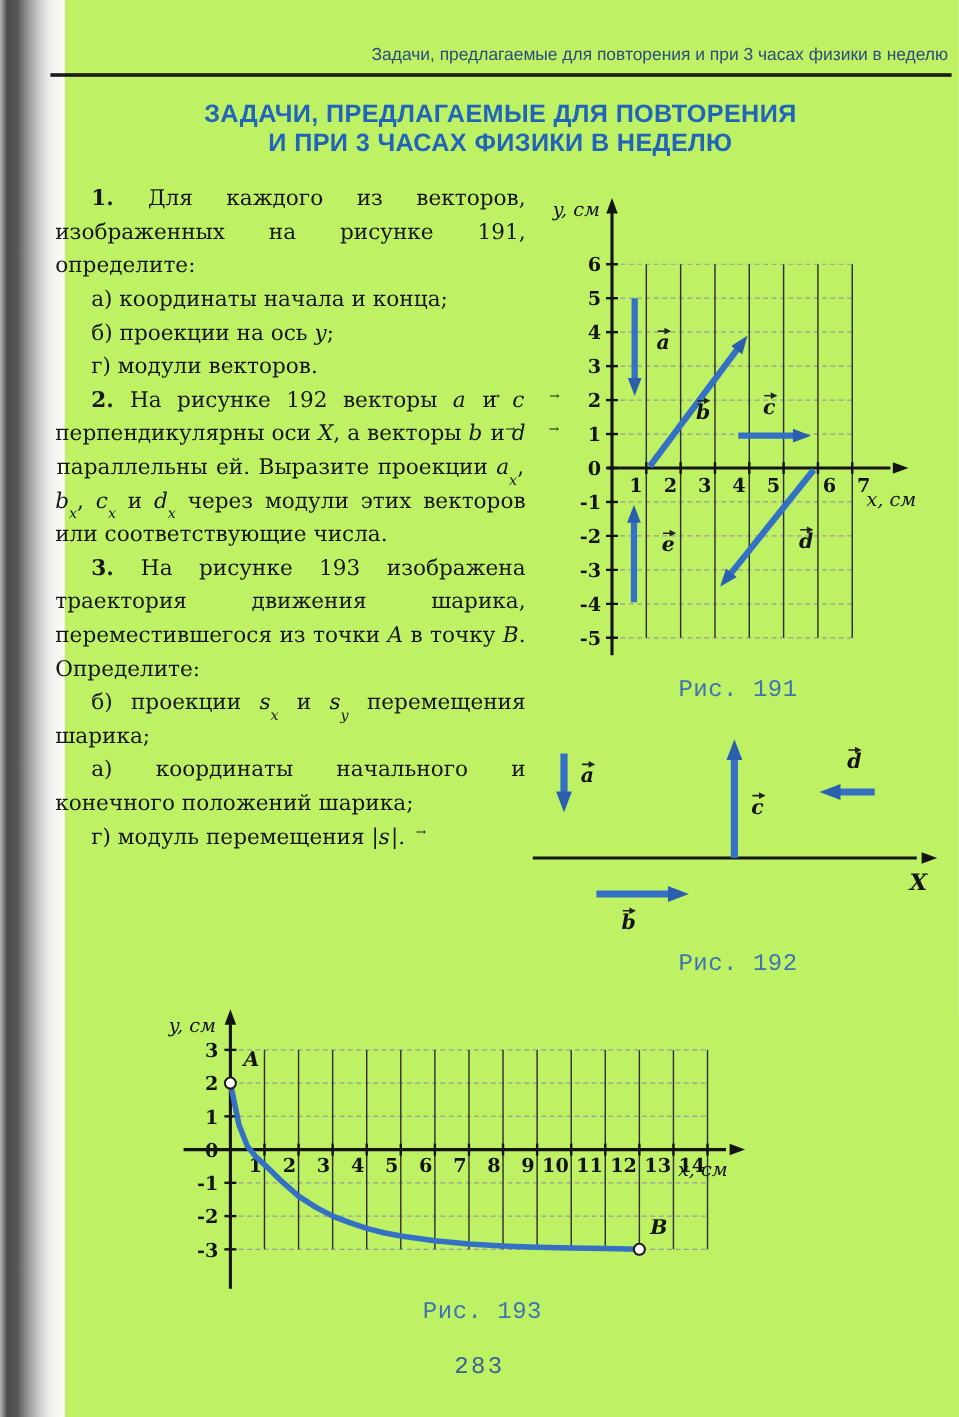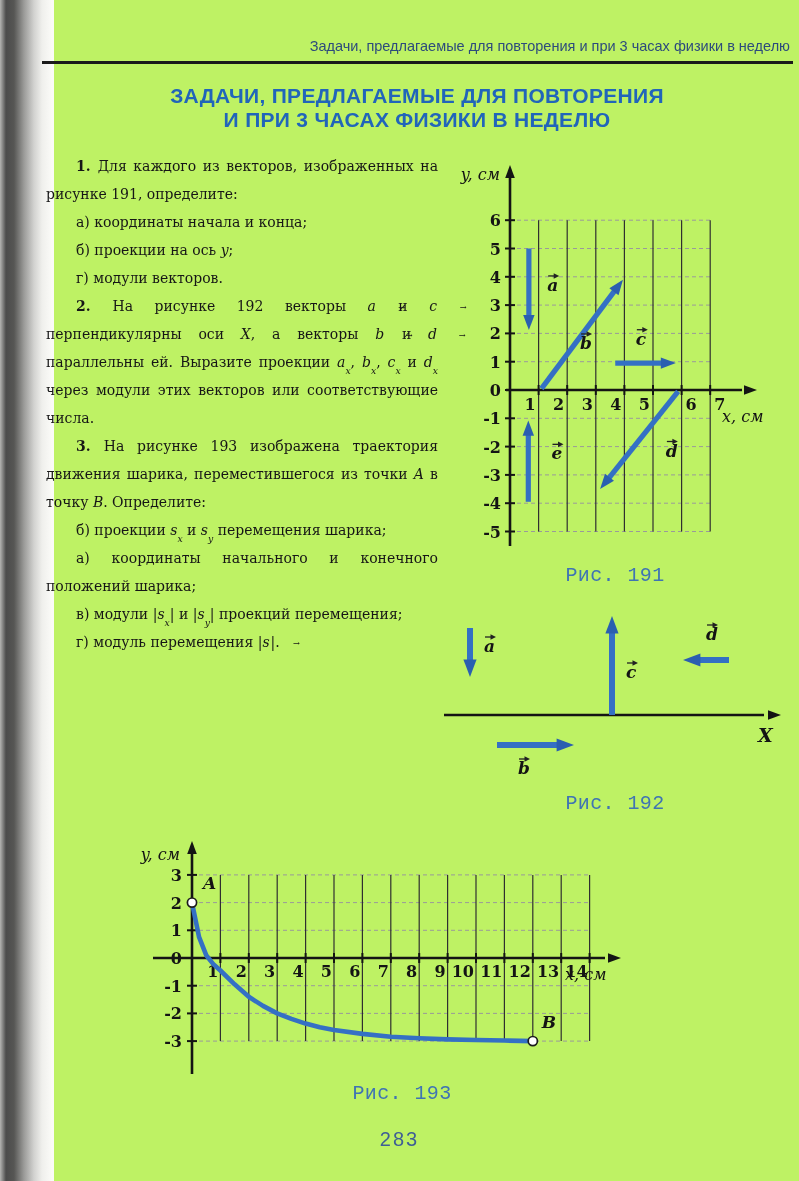--- a/index.html
+++ b/index.html
@@ -7,32 +7,32 @@
         font-family:"DejaVu Serif", serif;color:var(--body_text,#161616);}
   .binding{position:absolute;left:0;top:0;bottom:0;width:54px;
      background:linear-gradient(90deg,#b5b5b3 0px,#4c4c4c 6px,#565654 14px,#9b9b99 24px,#d2d2d0 34px,#efefec 42px,#fbfbf8 52px);}
   .runhead{position:absolute;top:38px;left:150px;width:640px;text-align:right;
      font-family:"Liberation Sans", sans-serif;font-size:14.5px;color:var(--runhead_blue,#2d4b7c);}
   .rule{position:absolute;top:61px;left:42px;width:751px;height:3px;background:var(--rule_black,#1a1a1a);}
   .title{position:absolute;top:84px;left:45px;width:744px;text-align:center;
      font-family:"Liberation Sans", sans-serif;font-weight:bold;font-size:21px;line-height:24px;
      color:var(--title_blue,#2165ba);letter-spacing:0.3px;}
   .problems{position:absolute;top:152px;left:46px;width:392px;
-     font-size:14px;line-height:28px;text-align:justify;}
+     font-size:18px;line-height:28px;text-align:justify;}
   .para{margin:0;text-indent:30px;}
   .para b{font-weight:bold;}
   .para i{font-style:italic;}
   sub{font-size:0.66em;line-height:0;position:relative;top:0.35em;font-style:italic;}
   .vec{position:relative;font-style:italic;padding-right:1px;}
   .vec .arr{position:absolute;left:0.08em;top:-0.66em;font-size:0.58em;font-style:normal;}
   .figwrap{position:absolute;}
   .caption{text-align:center;font-family:Liberation Mono, monospace;font-size:20px;
      color:var(--caption_blue,#3f74b3);letter-spacing:0.4px;}
   .pagenum{position:absolute;top:1128px;left:0;width:799px;text-align:center;
-     font-family:Liberation Sans, sans-serif;font-size:20px;letter-spacing:2px;
+     font-family:Liberation Mono, monospace;font-size:20px;letter-spacing:2px;
      color:var(--page_number_blue,#3f5f95);}
   svg text{font-family:"DejaVu Serif", serif;}
 </style>
 </head>
 <body style="--title_blue: #2165ba; --runhead_blue: #2d4b7c; --vector_blue: #3470c4; --vector_head_blue: #2a5fb0; --caption_blue: #3f74b3; --page_number_blue: #3f5f95; --body_text: #161616; --rule_black: #1a1a1a; --grid_line: #2f2f2f; --grid_dashed: #9a9a9a; --axis_black: #141414;">
 
 <div class="page">
   <div class="binding"></div>
 
   <div class="runhead">Задачи, предлагаемые для повторения и при 3 часах физики в неделю</div>
@@ -45,21 +45,20 @@
 
   <div class="problems">
       <div class="para"><b>1. </b>Для каждого из векторов, изображенных на рисунке 191, определите:</div>
       <div class="para">а) координаты начала и конца;</div>
       <div class="para">б) проекции на ось <i>y</i>;</div>
       <div class="para">г) модули векторов.</div>
       <div class="para"><b>2. </b>На рисунке 192 векторы <span class="vec"><i>a</i><span class="arr">→</span></span> и <span class="vec"><i>c</i><span class="arr">→</span></span> перпендикулярны оси <i>X</i>, а векторы <span class="vec"><i>b</i><span class="arr">→</span></span> и <span class="vec"><i>d</i><span class="arr">→</span></span> параллельны ей. Выразите проекции <span><i>a</i><sub><i>x</i></sub></span>, <span><i>b</i><sub><i>x</i></sub></span>, <span><i>c</i><sub><i>x</i></sub></span> и <span><i>d</i><sub><i>x</i></sub></span> через модули этих векторов или соответствующие числа.</div>
       <div class="para"><b>3. </b>На рисунке 193 изображена траектория движения шарика, переместившегося из точки <i>A</i> в точку <i>B</i>. Определите:</div>
       <div class="para">б) проекции <span><i>s</i><sub><i>x</i></sub></span> и <span><i>s</i><sub><i>y</i></sub></span> перемещения шарика;</div>
       <div class="para">а) координаты начального и конечного положений шарика;</div>
-      <div class="para">в) модули |<span><i>s</i><sub><i>x</i></sub></span>| и |<span><i>s</i><sub><i>y</i></sub></span>| проекций перемещения;</div>
       <div class="para">г) модуль перемещения |<span class="vec"><i>s</i><span class="arr">→</span></span>|.</div>
     </div>
 
   <div class="figwrap" style="top:150px;left:440px;width:350px;">
     <svg width="350" height="404" id="svg191">
         <g>
           <line x1="70" y1="70.19999999999999" x2="270.20000000000005" y2="70.19999999999999" stroke="#9a9a9a" stroke-width="1" stroke-dasharray="4 3"></line>
           <line x1="70" y1="98.5" x2="270.20000000000005" y2="98.5" stroke="#9a9a9a" stroke-width="1" stroke-dasharray="4 3"></line>
           <line x1="70" y1="126.8" x2="270.20000000000005" y2="126.8" stroke="#9a9a9a" stroke-width="1" stroke-dasharray="4 3"></line>
           <line x1="70" y1="155.1" x2="270.20000000000005" y2="155.1" stroke="#9a9a9a" stroke-width="1" stroke-dasharray="4 3"></line>

